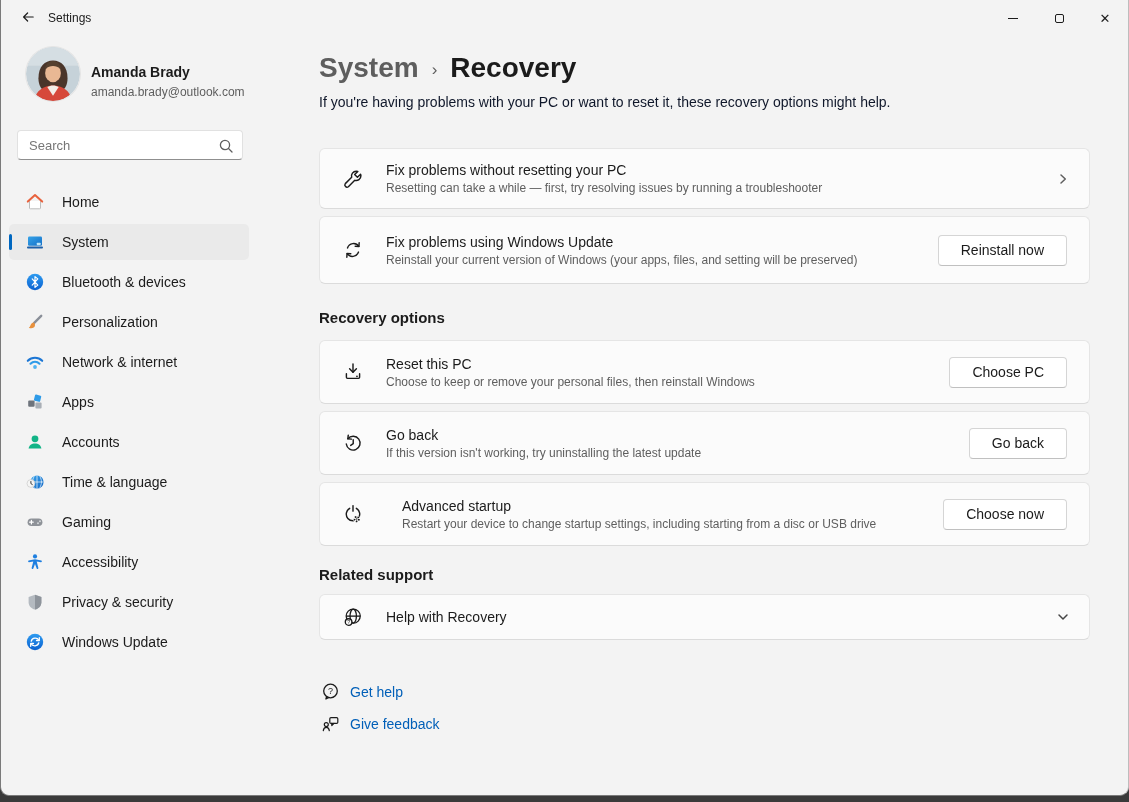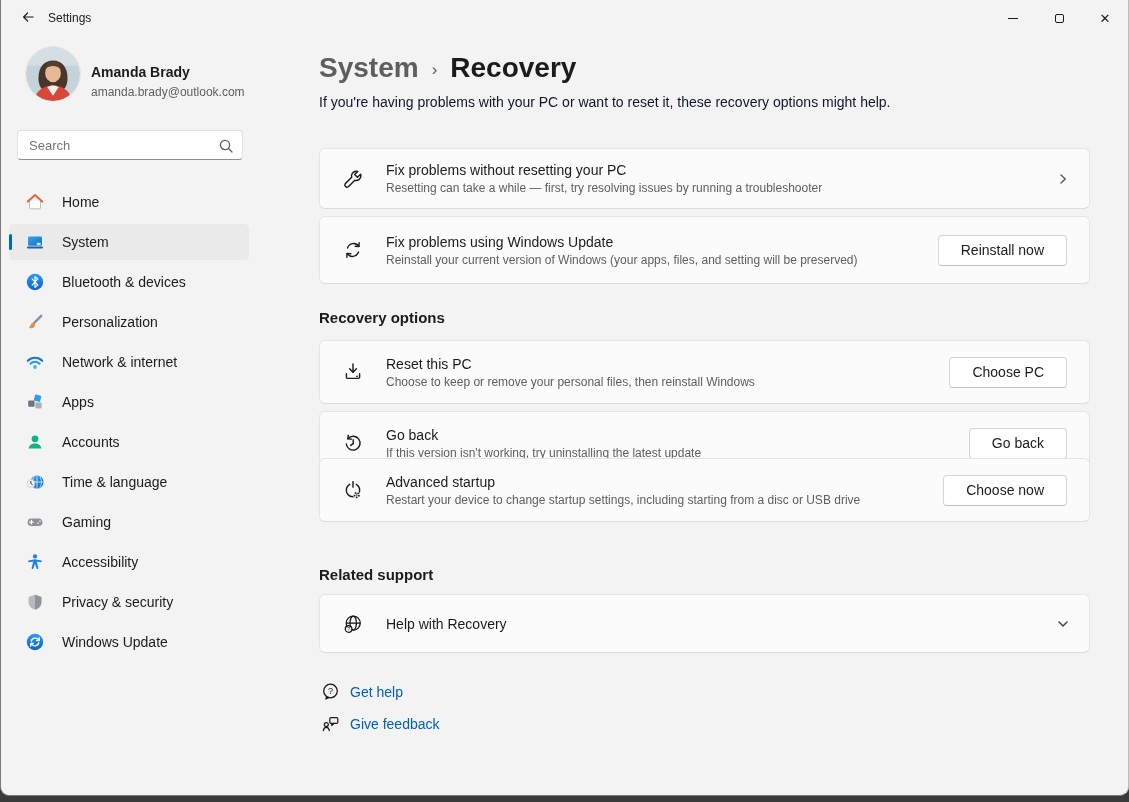--- a/index.html
+++ b/index.html
@@ -363,42 +363,42 @@
             </g>
           </svg>
       </span>
       <span class="c-text">
         <span class="c-title" style="display:block;">Go back</span>
         <span class="c-sub" style="display:block;">If this version isn't working, try uninstalling the latest update</span>
       </span>
       <button class="c-btn">Go back</button>
     </div>
 
-    <div class="card" style="top:458px;height:64px;">
+    <div class="card" style="top:482px;height:64px;gap:16px;">
       <span class="c-icon">
         <svg viewBox="0 0 20 20" width="22" height="22">
             <g fill="none" stroke="#1b1b1b" stroke-width="1.3" stroke-linecap="round">
               <path d="M7 4.8a6.1 6.1 0 1 0 6 0"></path>
               <path d="M10 2.4v5"></path>
             </g>
             <circle cx="13.4" cy="14.6" r="3.2" fill="#FBFBFB" stroke="none"></circle>
             <circle cx="13.4" cy="14.6" r="2" fill="none" stroke="#1b1b1b" stroke-width="1.6" stroke-dasharray="1.25 1.05"></circle>
             <circle cx="13.4" cy="14.6" r=".7" fill="#1b1b1b"></circle>
           </svg>
       </span>
       <span class="c-text">
         <span class="c-title" style="display:block;">Advanced startup</span>
         <span class="c-sub" style="display:block;">Restart your device to change startup settings, including starting from a disc or USB drive</span>
       </span>
       <button class="c-btn">Choose now</button>
     </div>
 
     <div class="section-heading" style="top:566px;">Related support</div>
 
-    <div class="card" style="top:594px;height:59px;">
+    <div class="card" style="top:594px;height:46px;">
       <span class="c-icon">
         <svg viewBox="0 0 20 20" width="22" height="22">
             <g fill="none" stroke="#1b1b1b" stroke-width="1.2">
               <circle cx="10.2" cy="9.2" r="6.4"></circle>
               <ellipse cx="10.2" cy="9.2" rx="2.9" ry="6.4"></ellipse>
               <path d="M3.8 9.2h12.8"></path>
             </g>
             <circle cx="6" cy="14.6" r="3" fill="#FBFBFB" stroke="#1b1b1b" stroke-width="1.2"></circle>
             <text x="6" y="16.3" font-size="4.8" text-anchor="middle" fill="#1b1b1b" font-family="Liberation Sans, sans-serif">?</text>
           </svg>

